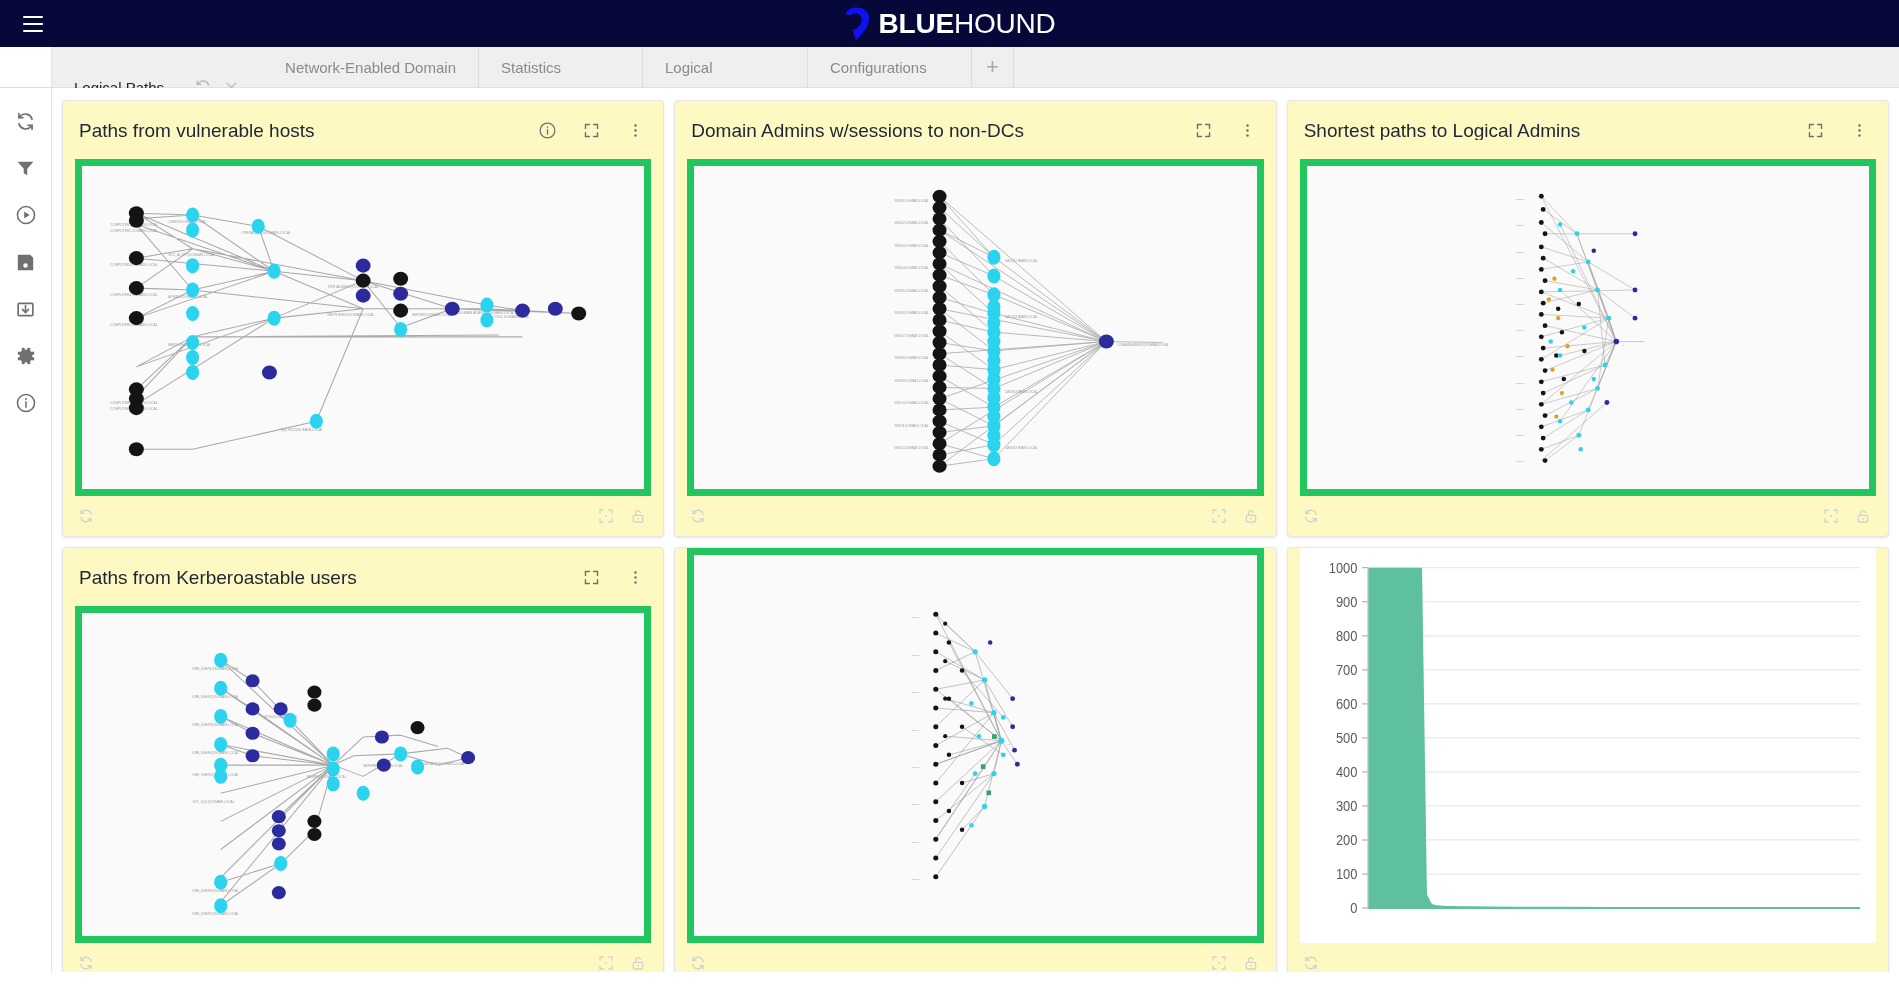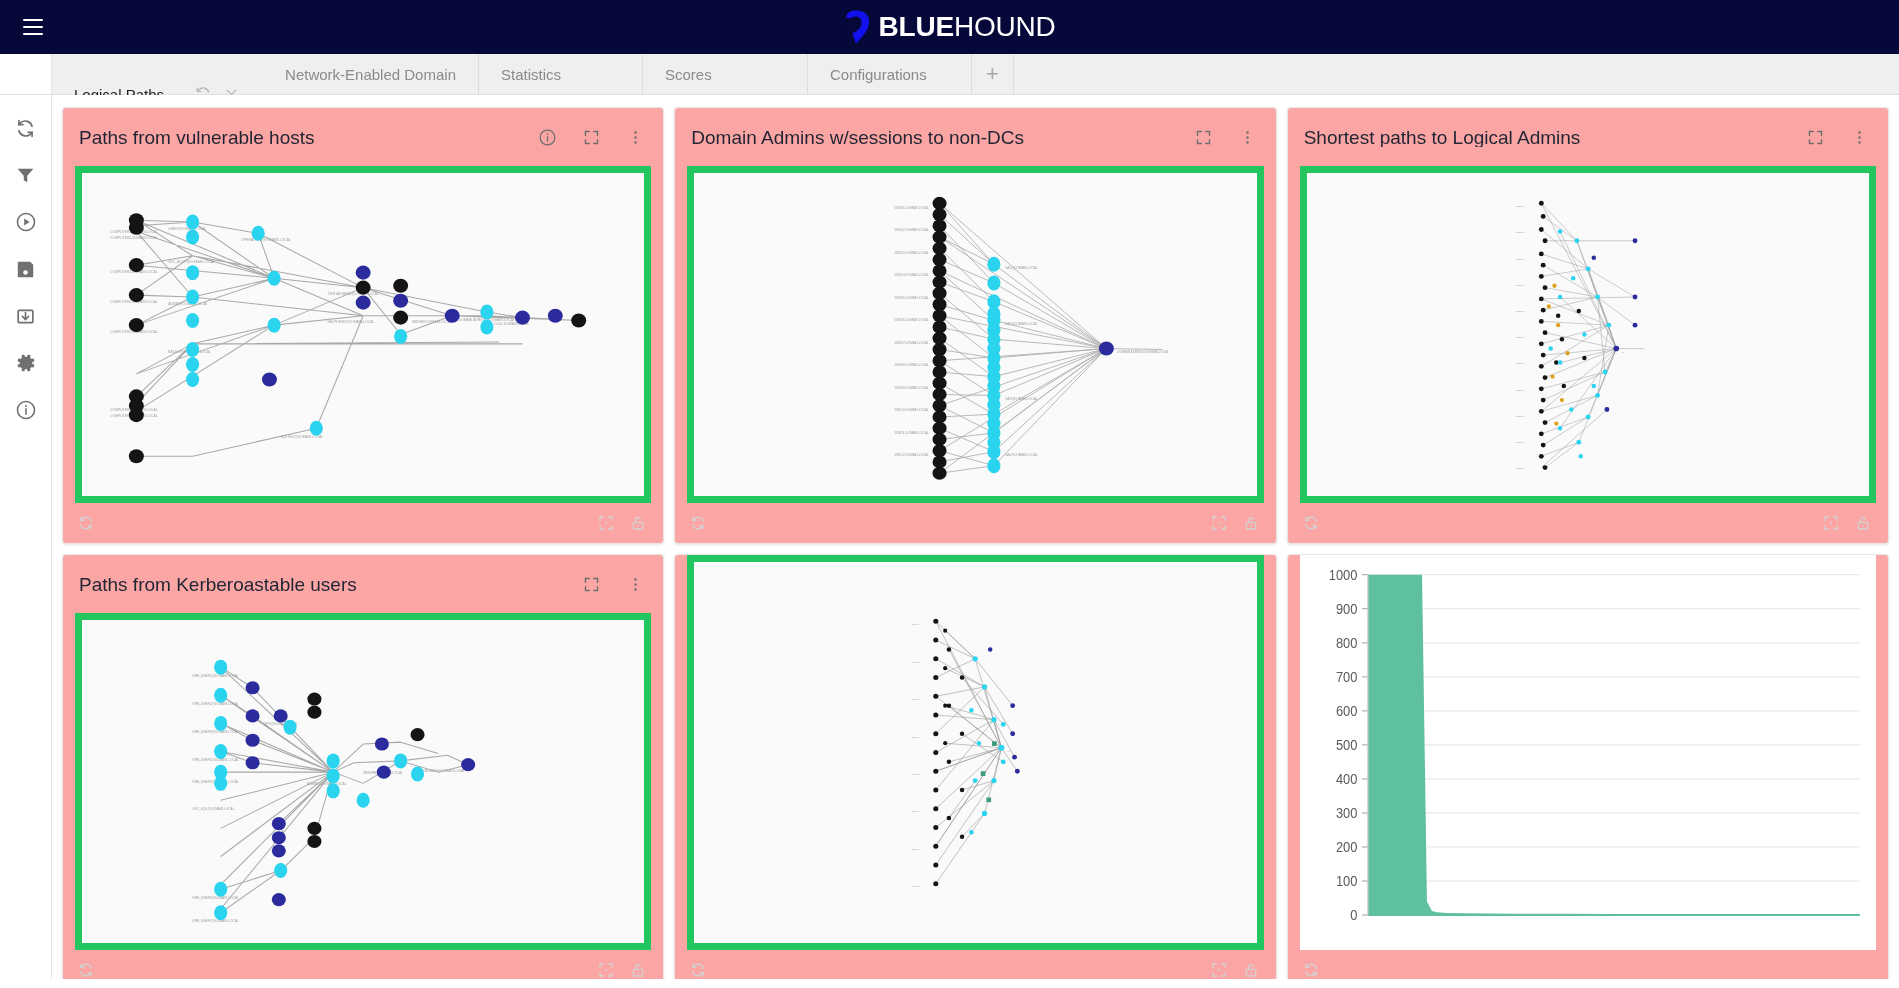--- a/index.html
+++ b/index.html
@@ -7,21 +7,21 @@
   html, body {
     width: 1899px; height: 988px;
     overflow: hidden;
     background: #ffffff;
     font-family: "Liberation Sans", sans-serif;
     -webkit-font-smoothing: antialiased;
   }
 
   
   .topbar {
-    height: 54px;
+    height: 47px;
     background: #07083a;
     display: flex;
     align-items: center;
     position: relative;
   }
   .hamburger {
     margin-left: 16px;
     width: 34px; height: 34px;
     display: flex; flex-direction: column;
     justify-content: center; align-items: center;
@@ -142,21 +142,21 @@
   }
   .grid {
     display: grid;
     grid-template-columns: repeat(3, 1fr);
     gap: 10px;
     grid-auto-rows: 437px;
   }
 
   
   .card {
-    background: #fca5a5;
+    background: #fef9c3;
     border: 1px solid #e6e6e6;
     border-radius: 4px;
     box-shadow: 0 1px 3px rgba(0,0,0,0.10);
     display: flex;
     flex-direction: column;
     overflow: hidden;
   }
   .card-head {
     height: 58px;
     flex: 0 0 58px;
@@ -272,21 +272,21 @@
     </span>
   </div>
 
   <div class="tab">
     <span class="tab-label">Network-Enabled Domain</span>
   </div>
   <div class="tab" style="min-width:164px;">
     <span class="tab-label">Statistics</span>
   </div>
   <div class="tab" style="min-width:165px;">
-    <span class="tab-label">Scores</span>
+    <span class="tab-label">Logical</span>
   </div>
   <div class="tab" style="min-width:164px;text-align:right;">
     <span class="tab-label">Configurations</span>
   </div>
   <div class="tab-add">+</div>
   <div class="tab-filler"></div>
 </div>
 
 <div class="body-wrap">
 

